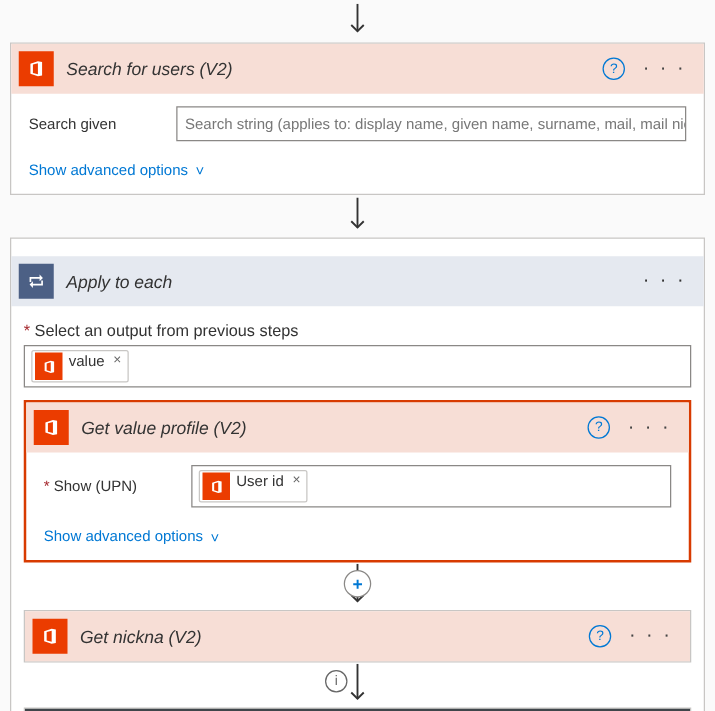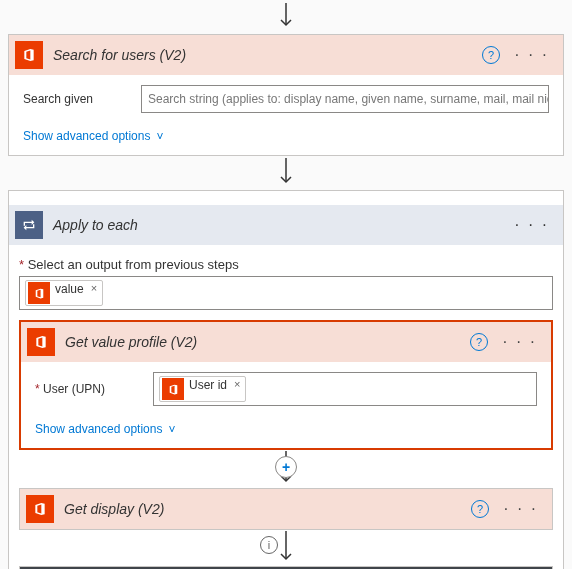--- a/index.html
+++ b/index.html
@@ -175,21 +175,21 @@
             <svg viewBox="0 0 24 24">
                 <path fill="#fff" d="M14 3l5 1v16l-5 1-9-3V6l9-3zm0 2.3L8 7v10l6 1.7V5.3zM17 5v14l-1 .2V4.8L17 5z"></path>
               </svg>
           </span>
           <span class="hdr-title">Get value profile (V2)</span>
           <span class="help-icon">?</span>
           <span class="ellipsis">· · ·</span>
         </div>
         <div class="card-body">
           <div class="row">
-            <div class="row-label req">User (UPN)</div>
+            <div class="row-label req">Show (UPN)</div>
             <div class="token-box" style="flex:1;">
               <span class="token">
                 <span class="o365-icon sm">
                   <svg viewBox="0 0 24 24">
                       <path fill="#fff" d="M14 3l5 1v16l-5 1-9-3V6l9-3zm0 2.3L8 7v10l6 1.7V5.3zM17 5v14l-1 .2V4.8L17 5z"></path>
                     </svg>
                 </span>
                 <span>User id</span>
                 <span class="x">×</span>
               </span>
@@ -210,21 +210,21 @@
         <span class="add-btn">+</span>
       </div>
 
       <div class="card inner-card">
         <div class="card-header hdr-orange">
           <span class="o365-icon">
             <svg viewBox="0 0 24 24">
                 <path fill="#fff" d="M14 3l5 1v16l-5 1-9-3V6l9-3zm0 2.3L8 7v10l6 1.7V5.3zM17 5v14l-1 .2V4.8L17 5z"></path>
               </svg>
           </span>
-          <span class="hdr-title">Get display (V2)</span>
+          <span class="hdr-title">Get nickna (V2)</span>
           <span class="help-icon">?</span>
           <span class="ellipsis">· · ·</span>
         </div>
       </div>
 
       <div class="arrow-down" style="height:36px;">
         <svg width="16" height="34" viewBox="0 0 16 34">
             <line x1="8" y1="0" x2="8" y2="28" stroke="#333" stroke-width="1.5"></line>
             <polyline points="3,23 8,28 13,23" fill="none" stroke="#333" stroke-width="1.5"></polyline>
           </svg>

